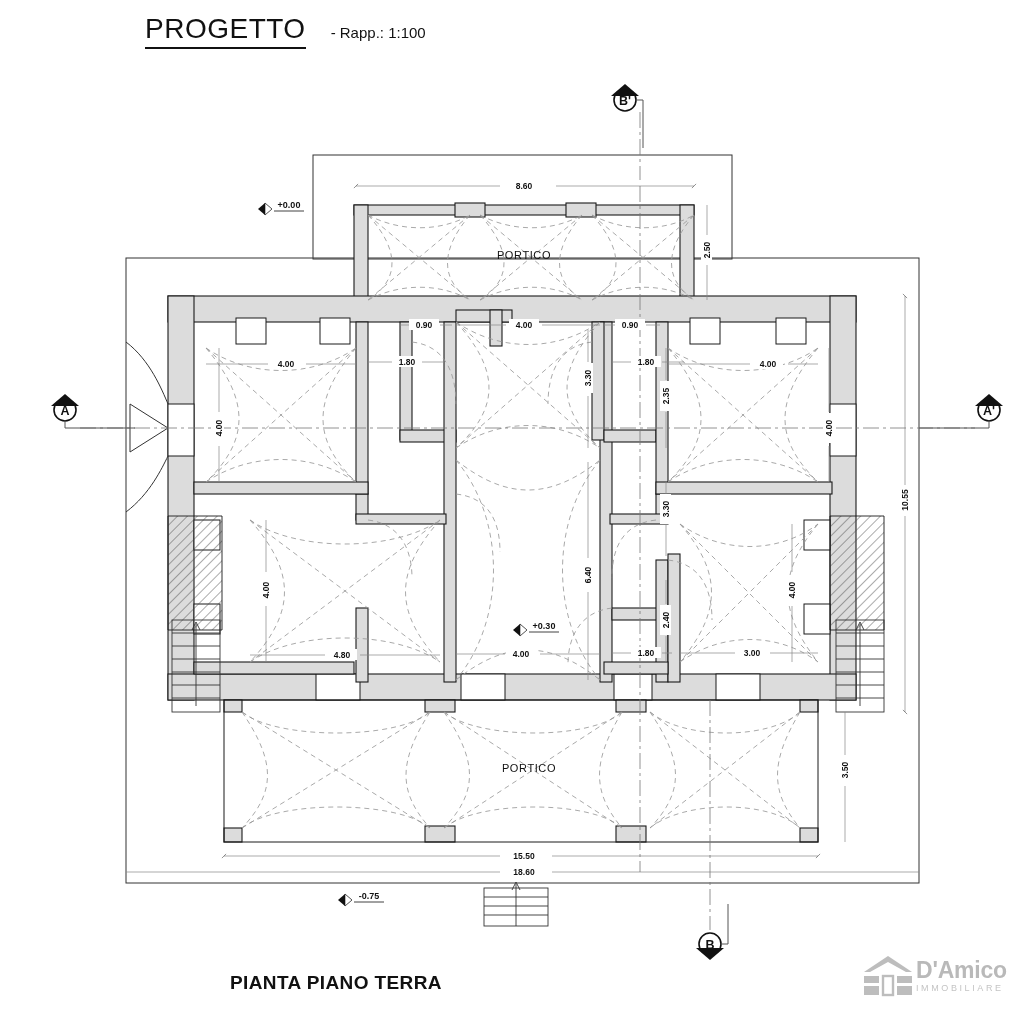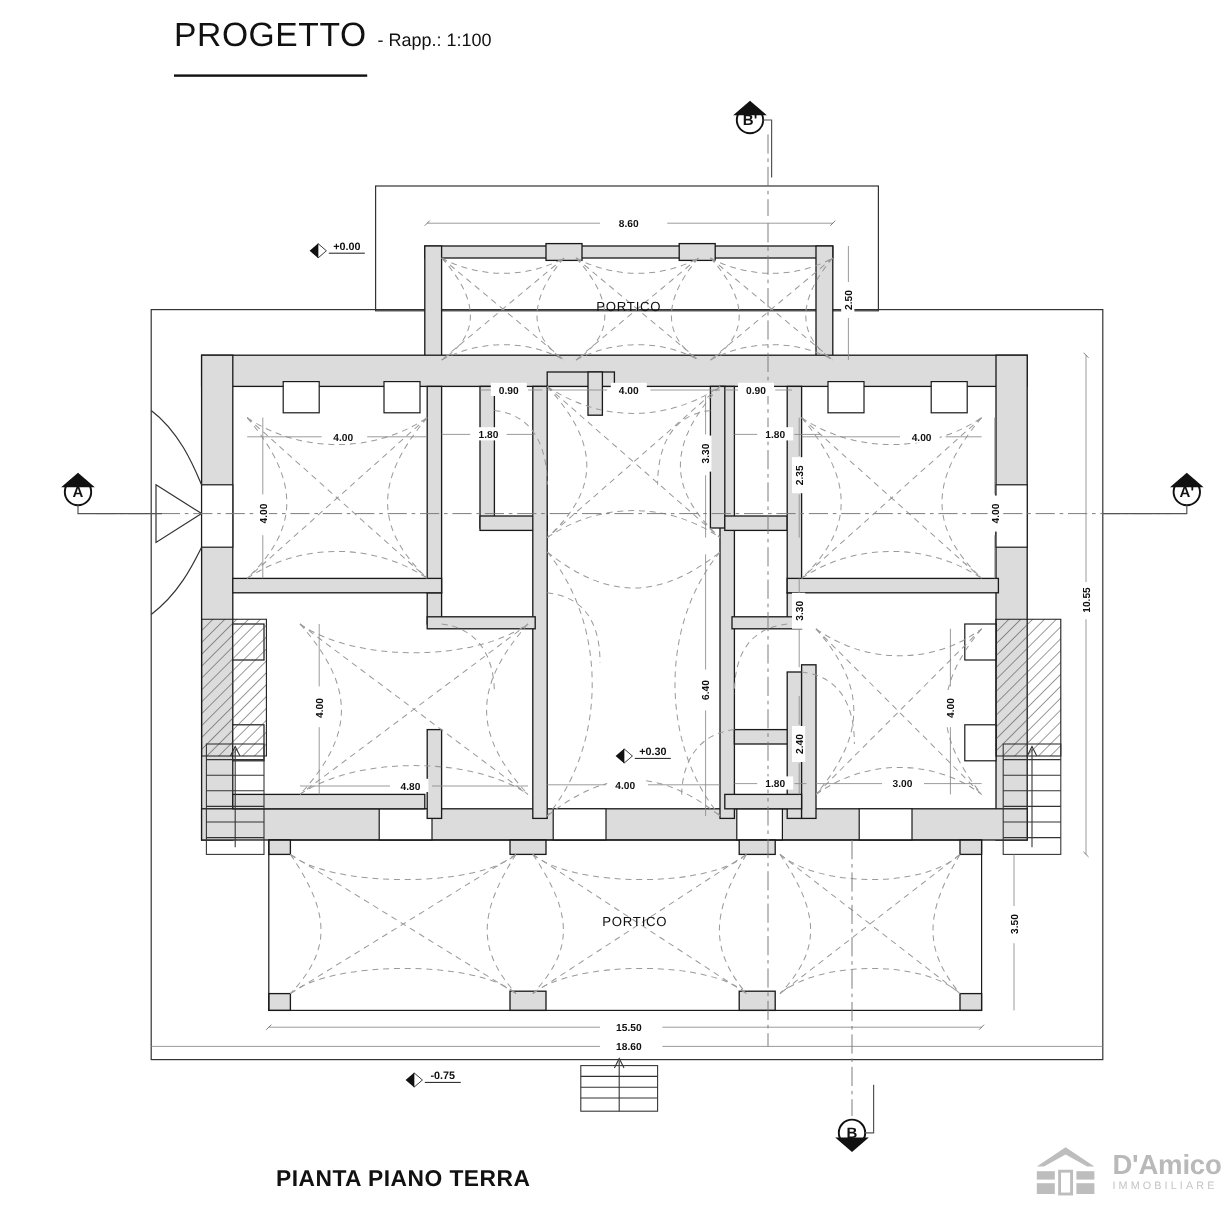--- a/index.html
+++ b/index.html
@@ -8,33 +8,33 @@
     width:1024px;height:1018px;position:relative;overflow:hidden;
     font-family:"Liberation Sans", sans-serif;color:#000;
   }
   #sheet{position:absolute;left:0;top:0;width:1024px;height:1018px;}
   #plan-svg{position:absolute;left:0;top:0;width:1024px;height:1018px;}
 
   
   .title-block{position:absolute;left:145px;top:14px;display:flex;align-items:baseline;}
   .title-main{
     font-size:28px;letter-spacing:0.5px;color:#111;
-    border-bottom:2px solid #111;padding-bottom:19px;line-height:1.05;
+    border-bottom:2px solid #111;padding-bottom:4px;line-height:1.05;
   }
-  .title-sub{font-size:15px;color:#111;margin-left:9px;}
+  .title-sub{font-size:15px;color:#111;margin-left:25px;}
 
   .caption{
     position:absolute;left:230px;top:972px;
     font-size:19px;font-weight:bold;letter-spacing:0.4px;color:#111;
   }
 
   
   .logo{position:absolute;left:862px;top:950px;width:150px;height:52px;display:flex;align-items:center;}
   .logo-mark{width:52px;height:44px;position:relative;flex:0 0 auto;}
-  .logo-text{margin-left:13px;line-height:1;}
+  .logo-text{margin-left:2px;line-height:1;}
   .logo-name{font-size:23px;color:#b9b9b9;font-weight:bold;letter-spacing:-0.2px;}
   .logo-sub{font-size:9px;color:#c4c4c4;letter-spacing:2.6px;font-weight:normal;margin-top:2px;}
 </style>
 </head>
 <body>
 
 <div id="sheet">
 
   <div class="title-block">
     <span class="title-main">PROGETTO</span>

